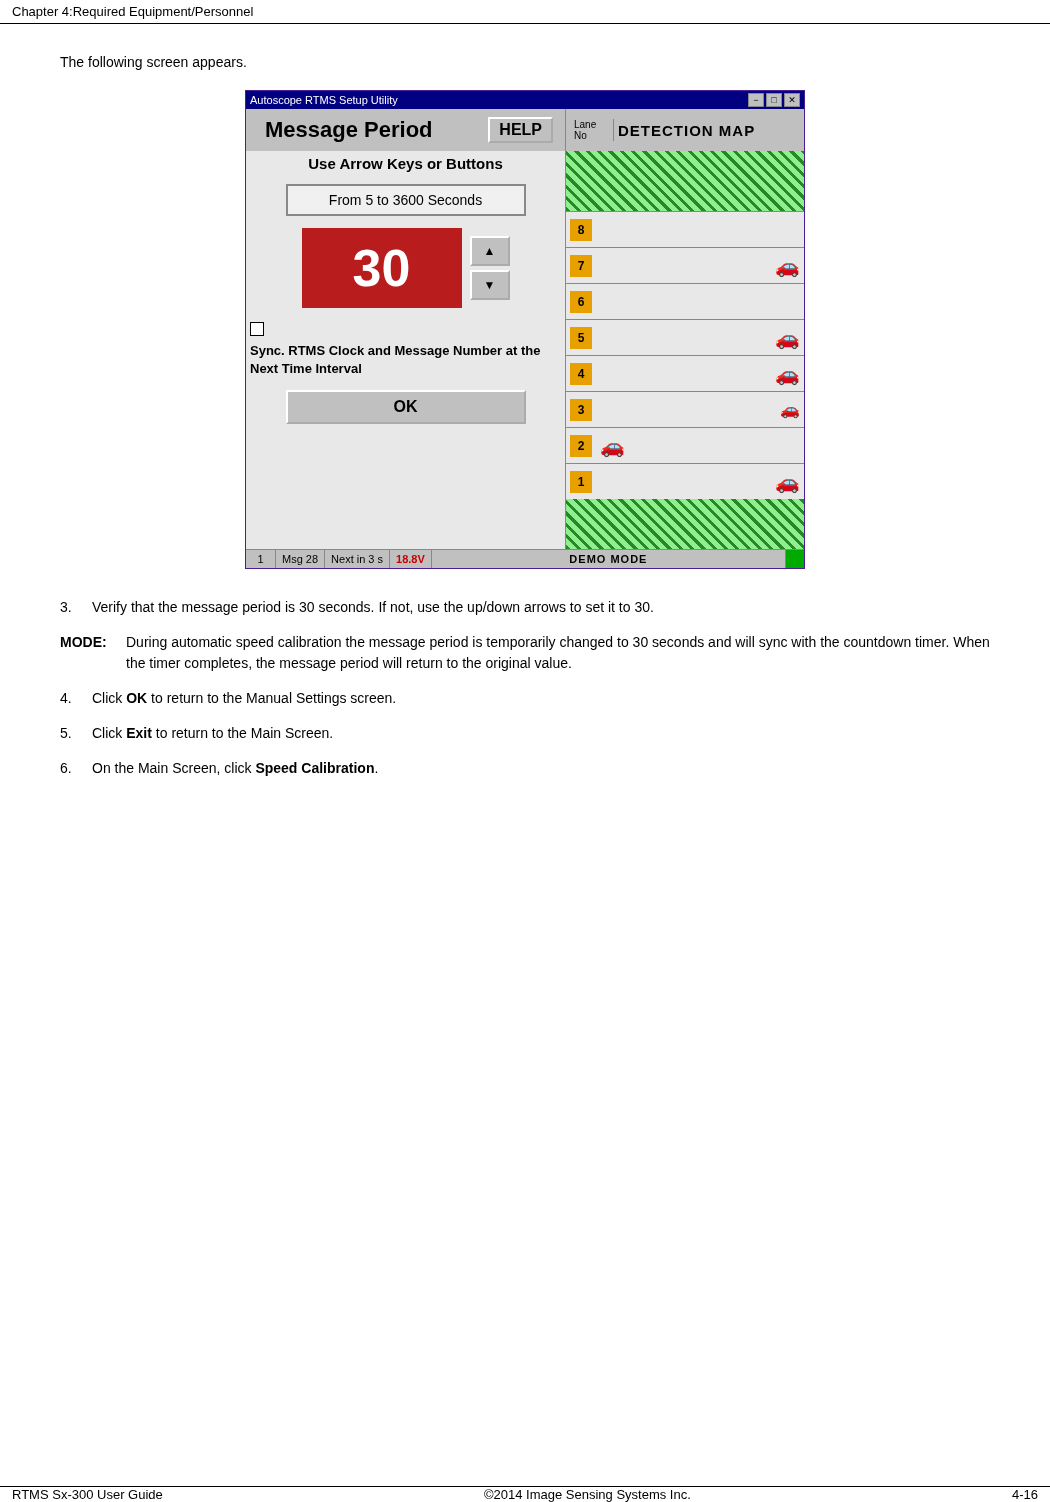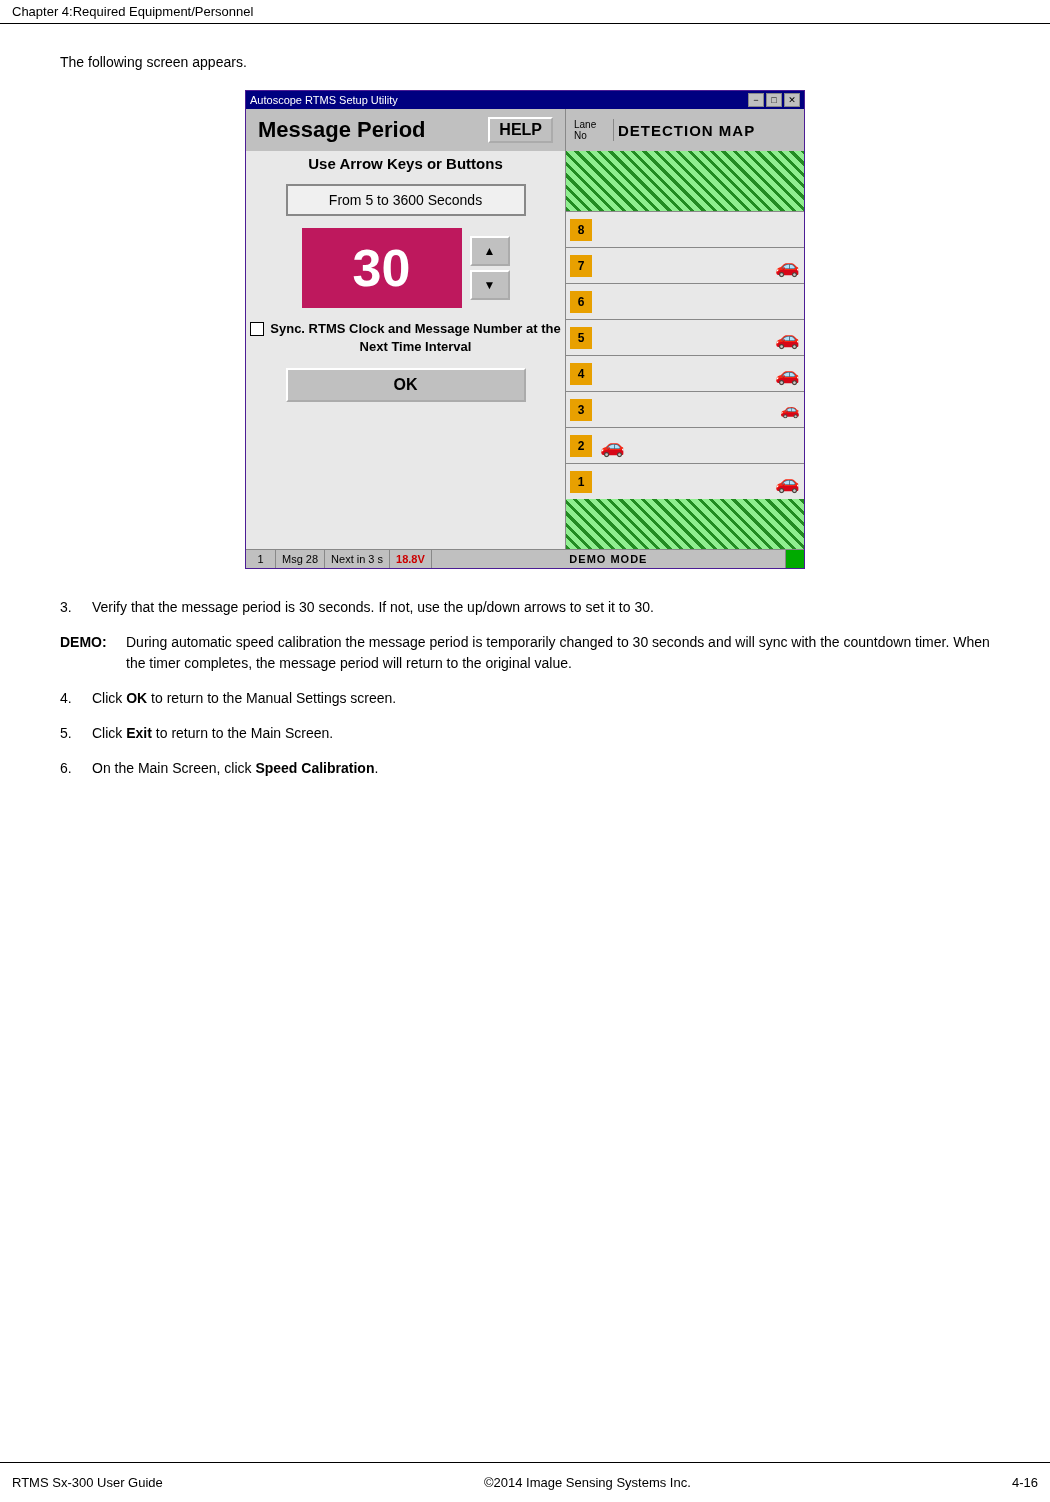--- a/index.html
+++ b/index.html
@@ -19,21 +19,21 @@
       border-bottom: 1px solid #000;
       padding: 4px 12px;
       font-size: 13px;
     }
 
     
     .page-footer {
       display: flex;
       justify-content: space-between;
       border-top: 1px solid #000;
-      padding: 12px 12px;
+      padding: 0 12px;
       font-size: 13px;
       position: absolute;
       bottom: 0;
       width: 100%;
     }
 
     .page-content {
       padding: 30px 60px 60px 60px;
     }
 
@@ -131,20 +131,21 @@
     }
     .detection-map-label {
       font-size: 15px;
       font-weight: bold;
       letter-spacing: 1px;
     }
 
     .message-period-title {
       font-size: 22px;
       font-weight: bold;
+      margin-left: 7px;
     }
     .help-btn {
       background: #c0c0c0;
       border: 2px outset #fff;
       font-size: 16px;
       font-weight: bold;
       padding: 2px 9px;
       cursor: pointer;
     }
 
@@ -171,21 +172,21 @@
       width: 240px;
     }
 
     
     .number-display-row {
       display: flex;
       align-items: center;
       gap: 8px;
     }
     .number-display {
-      background: #be185d;
+      background: #b91c1c;
       width: 160px;
       height: 80px;
       display: flex;
       align-items: center;
       justify-content: center;
       color: #fff;
       font-size: 52px;
       font-weight: bold;
     }
     .arrow-buttons {
@@ -202,25 +203,26 @@
       align-items: center;
       justify-content: center;
       cursor: pointer;
       font-size: 12px;
     }
 
     
     .sync-block {
       font-size: 13px;
       font-weight: bold;
-      text-align: center;
+      text-align: left;
       line-height: 1.4;
       display: flex;
       align-items: flex-start;
       gap: 6px;
+      flex-direction: column;
     }
     .sync-checkbox {
       width: 14px;
       height: 14px;
       border: 1px solid #000;
       background: #fff;
       margin-top: 2px;
       flex-shrink: 0;
     }
 
@@ -487,21 +489,21 @@
 
   <div class="body-section">
     <ul class="step-list">
       <li>
         <span class="step-num">3.</span>
         <span>Verify that the message period is 30 seconds. If not, use the up/down arrows to set it to 30.</span>
       </li>
     </ul>
 
     <div class="note-block">
-      <span class="note-label">DEMO:</span>
+      <span class="note-label">MODE:</span>
       <span>During automatic speed calibration the message period is temporarily changed to 30 seconds and will sync with the countdown timer. When the timer completes, the message period will return to the original value.</span>
     </div>
 
     <ul class="step-list">
       <li>
         <span class="step-num">4.</span>
         <span>Click <strong>OK</strong> to return to the Manual Settings screen.</span>
       </li>
       <li>
         <span class="step-num">5.</span>

